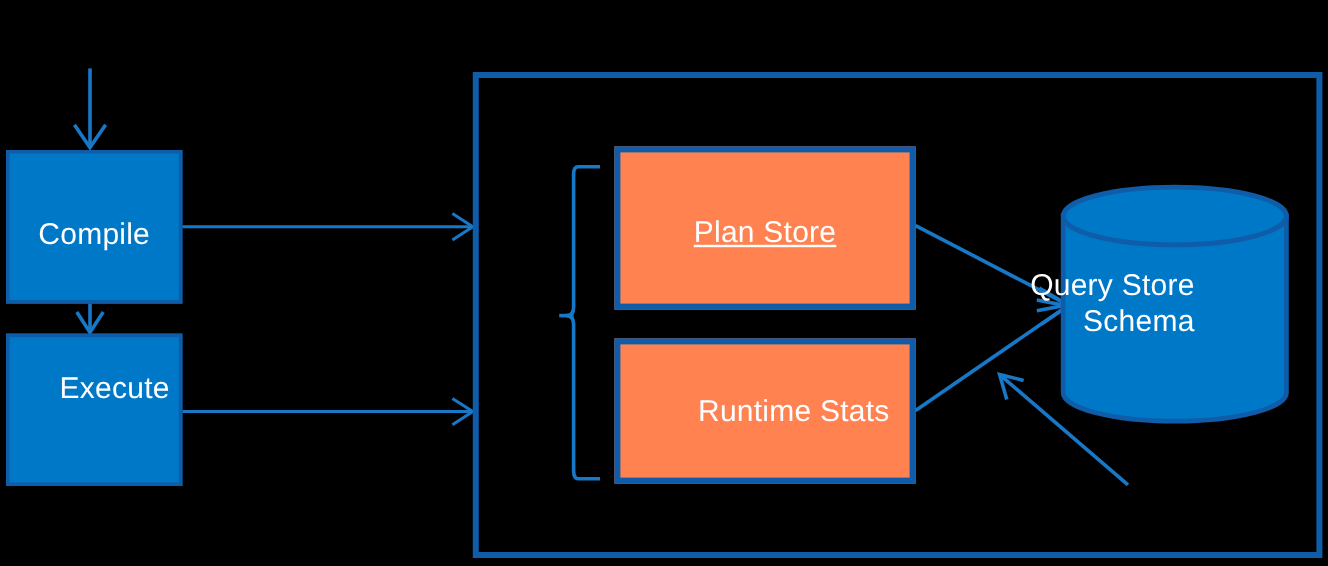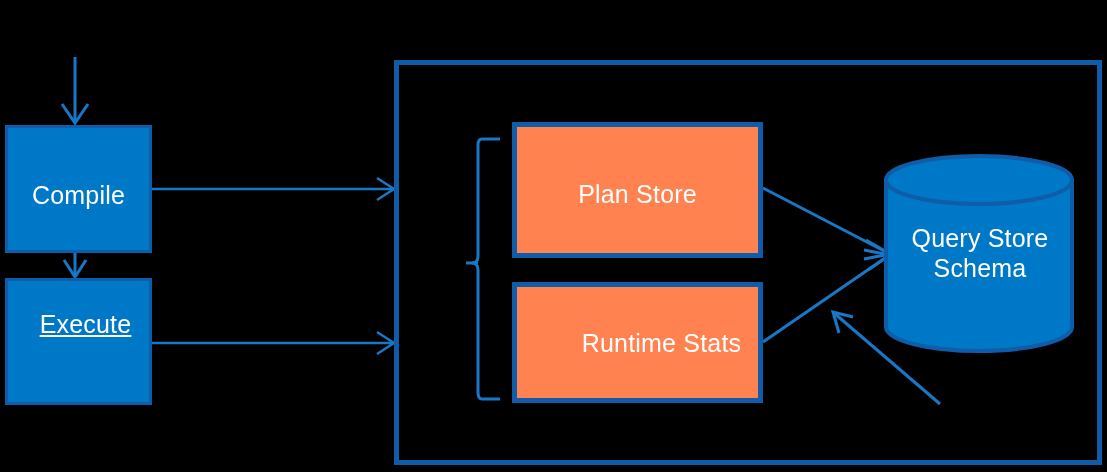--- a/index.html
+++ b/index.html
@@ -41,51 +41,52 @@
   
   .proc-box {
     position: absolute;
     background: #0078C8;
     border: 3px solid #0F5CA8;
     box-sizing: border-box;
   }
   #compile-box { left: 5px;  top: 125px; width: 147px; height: 128px; }
   #execute-box { left: 5px;  top: 278px; width: 147px; height: 127px; }
   #compile-label { left: 5px;  top: 125px; width: 147px; height: 140px; }
-  #execute-label { left: 12px;  top: 278px; width: 147px; height: 91px; text-decoration: underline; }
+  #execute-label { left: 22px;  top: 278px; width: 147px; height: 91px; }
 
   
   .store-box {
     position: absolute;
     background: #FF8250;
     border: 5px solid #0F5CA8;
     box-sizing: border-box;
   }
   #plan-store-box    { left: 512px; top: 122px; width: 251px; height: 136px; }
   #runtime-stats-box { left: 512px; top: 282px; width: 251px; height: 121px; }
-  #plan-store-label    { left: 512px; top: 122px; width: 251px; height: 144px; }
+  #plan-store-label    { left: 512px; top: 122px; width: 251px; height: 144px; text-decoration: underline; }
   #runtime-stats-label { left: 512px; top: 282px; width: 251px; height: 121px; margin-left: 24px; }
 
   
   #container-rect {
     position: absolute;
     left: 394px;
     top: 60px;
     width: 708px;
     height: 405px;
     border: 5px solid #0F5CA8;
     box-sizing: border-box;
   }
 
   
   #cylinder-label {
-    left: 886px;
+    left: 833px;
     top: 195px;
     width: 188px;
     height: 115px;
+    text-align: right;
   }
 </style>
 </head>
 <body>
 
 <div id="stage">
 
   <svg class="layer" viewBox="0 0 1107 472" xmlns="http://www.w3.org/2000/svg">
 
     <g>

